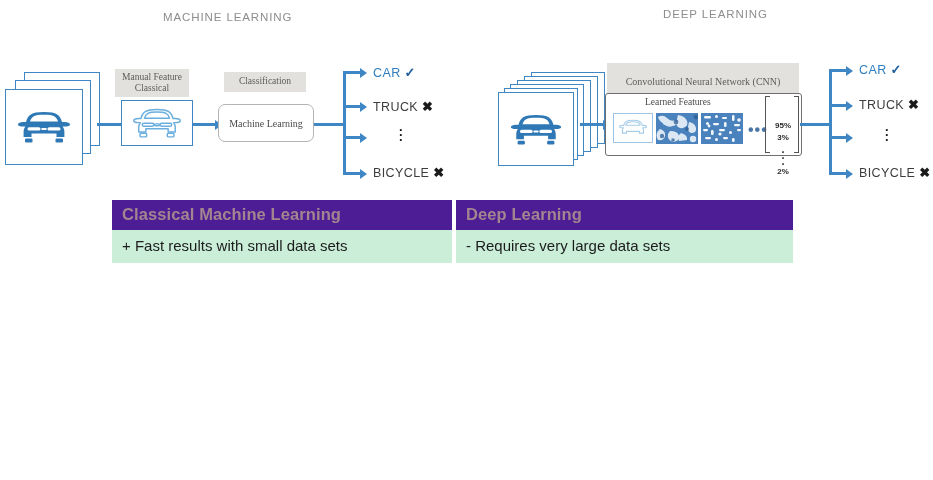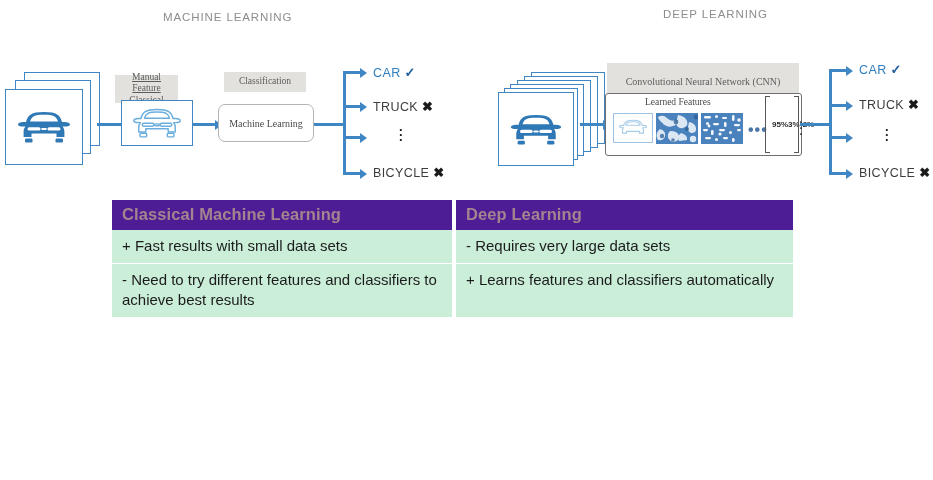--- a/index.html
+++ b/index.html
@@ -167,24 +167,25 @@
   }
   .prob-vec {
     position: absolute;
     box-sizing: border-box;
     border-left: 1.4px solid #555;
     border-right: 1.4px solid #555;
     border-top: 1.4px solid #555;
     border-bottom: 1.4px solid #555;
     border-image: none;
     display: flex;
-    flex-direction: row;
+    flex-direction: column;
     align-items: center;
     justify-content: space-between;
     padding: 1px 3px;
+    margin-top: 24px;
   }
   .prob-vec .pv-num {
     font-family: "Liberation Sans", sans-serif;
     font-size: 8px;
     font-weight: bold;
     color: #2b2b2b;
     line-height: 9px;
   }
   .prob-vec .pv-dots {
     font-size: 11px;
@@ -262,21 +263,21 @@
         <rect fill="#2e78b5" x="12" y="30.5" width="7.5" height="4" rx="1.3"></rect>
         <rect fill="#2e78b5" x="42.5" y="30.5" width="7.5" height="4" rx="1.3"></rect>
       </svg>
     </span>
   </div>
 </div>
 
 <div class="hbar" style="left:97px; top:123px; width:40px;"></div>
 <div class="arrow-head" style="left:135px; top:119.5px;"></div>
 
-<div class="caption-box" style="left:115px; top:75px; width:63px; height:28px;text-decoration:underline;">
+<div class="caption-box" style="left:115px; top:69px; width:74px; height:28px;">
   <span style="display:block">
     <span>Manual Feature</span><br>
     <span>Classical</span>
   </span>
 </div>
 <div class="box-blue" style="left:121px; top:100px; width:72px; height:46px;">
   <span class="car-outline">
     <svg width="56" height="34" viewBox="0 0 62 38" aria-hidden="true">
       <g fill="none" stroke="#6aaede" stroke-width="1.6" stroke-linejoin="round">
         <path d="M13 14 C15 7 18 4 31 4 C44 4 47 7 49 14 L51.5 14 C55 14 57 15 57 16.5 C57 18 55 18.6 51.5 18.6 L49.6 18.6 C50.8 20 51.4 21.8 51.4 24 L51.4 29 L43.5 29 L43.5 25.5 L18.5 25.5 L18.5 29 L10.6 29 L10.6 24 C10.6 21.8 11.2 20 12.4 18.6 L10.5 18.6 C7 18.6 5 18 5 16.5 C5 15 7 14 10.5 14 Z"></path>
@@ -478,18 +479,14 @@
     <tr>
       <th>Classical Machine Learning</th>
       <th>Deep Learning</th>
     </tr>
   </thead>
   <tbody>
     <tr class="row-dark">
       <td>+ Fast results with small data sets</td>
       <td>- Requires very large data sets</td>
     </tr>
-    <tr class="row-dark">
-      <td>- Need to try different features and classifiers to achieve best results</td>
-      <td>+ Learns features and classifiers automatically</td>
-    </tr>
   </tbody>
 </table>
 
 </body></html>

